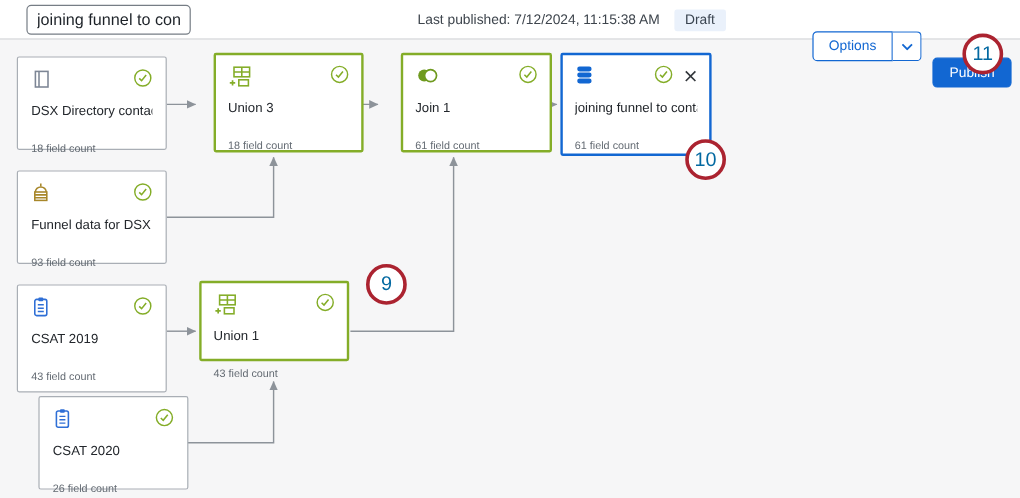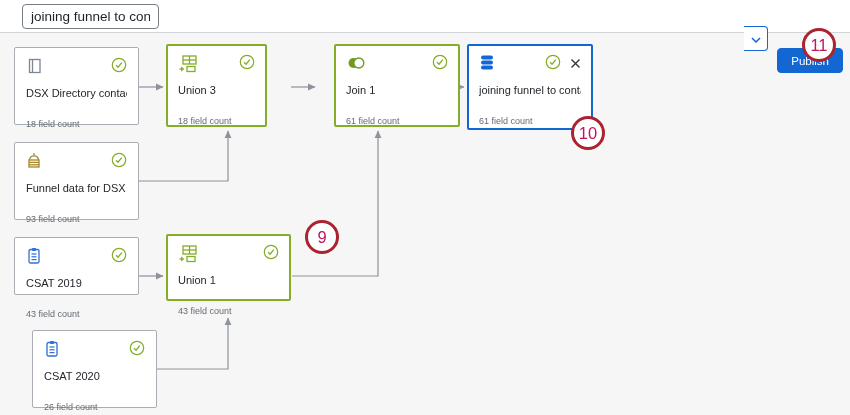--- a/index.html
+++ b/index.html
@@ -39,29 +39,34 @@
   .node.valid   { border:2px solid #84ad28; padding:8px 10px; }
   .node.selected{ border:2px solid #1267d2; padding:8px 10px; }
   .node-head { display:flex; justify-content:space-between; align-items:flex-start; height:19px; }
   .head-right { display:flex; align-items:center; gap:9px; }
   .node-title { margin-top:11px; font-size:11px; color:#23272c;
                 white-space:nowrap; overflow:hidden; }
   .node-sub { margin-top:20px; font-size:9px; color:#646b73; white-space:nowrap; }
 
   
   .anno { position:absolute; width:34px; height:34px; border:3.5px solid #ab2330;
-          border-radius:50%; background:#fff; color:#be185d; font-size:16.5px;
+          border-radius:50%; background:#fff; color:#0369a1; font-size:16.5px;
           display:flex; align-items:center; justify-content:center; z-index:9; }
 </style>
 </head>
 <body>
 
 <div class="toolbar">
   <input class="title-input" value="joining funnel to cont..." style="">
+  <div class="pub-group">
+    <span class="last-pub">Last published: 7/12/2024, 11:15:38 AM</span>
+    <span class="draft-badge">Draft</span>
+  </div>
   <div class="btn-group">
+    <div class="btn btn-options">Options</div>
     <div class="btn btn-chevron">
       <span>
         <svg width="10" height="6" viewBox="0 0 10 6">
             <path d="M1 1 L5 5 L9 1" fill="none" stroke="#1267d2" stroke-width="1.5"></path>
           </svg>
       </span>
     </div>
     <div class="btn btn-publish">Publish</div>
   </div>
 </div>
@@ -99,21 +104,21 @@
         <svg width="16" height="16" viewBox="0 0 16 16">
             <circle cx="8" cy="8" r="6.7" fill="none" stroke="#84ad28" stroke-width="1.2"></circle>
             <path d="M5 8.3 L7 10.2 L10.8 5.6" fill="none" stroke="#84ad28" stroke-width="1.3"></path>
           </svg>
       </span>
     </div>
     <div class="node-title">DSX Directory contacts</div>
     <div class="node-sub">18 field count</div>
   </div>
 
-  <div class="node valid" style="left:166px; top:11px; width:101px; height:83px">
+  <div class="node valid" style="left:178px; top:11px; width:125px; height:83px">
     <div class="node-head">
       <span>
         <svg width="20" height="19" viewBox="0 0 20 19">
             <g stroke="#84ad28" fill="none" stroke-width="1.3">
               <rect x="5" y="2" width="13" height="8"></rect>
               <line x1="5" y1="6" x2="18" y2="6"></line>
               <line x1="11.5" y1="2" x2="11.5" y2="10"></line>
               <rect x="9" y="12.5" width="8" height="5"></rect>
             </g>
             <g stroke="#84ad28" stroke-width="1.4">
@@ -198,21 +203,21 @@
         <svg width="16" height="16" viewBox="0 0 16 16">
             <circle cx="8" cy="8" r="6.7" fill="none" stroke="#84ad28" stroke-width="1.2"></circle>
             <path d="M5 8.3 L7 10.2 L10.8 5.6" fill="none" stroke="#84ad28" stroke-width="1.3"></path>
           </svg>
       </span>
     </div>
     <div class="node-title">Funnel data for DSX ...</div>
     <div class="node-sub">93 field count</div>
   </div>
 
-  <div class="node" style="left:14px; top:204px; width:125px; height:58px">
+  <div class="node" style="left:14px; top:204px; width:125px; height:90px">
     <div class="node-head">
       <span>
         <svg width="16" height="18" viewBox="0 0 16 18">
             <rect x="3" y="2.5" width="10" height="13.5" rx="1.5" fill="none" stroke="#2f6fd6" stroke-width="1.3"></rect>
             <rect x="6" y="1" width="4" height="3" rx="0.8" fill="#2f6fd6"></rect>
             <g stroke="#2f6fd6" stroke-width="1.2">
               <line x1="5.5" y1="7" x2="10.5" y2="7"></line>
               <line x1="5.5" y1="9.8" x2="10.5" y2="9.8"></line>
               <line x1="5.5" y1="12.6" x2="10.5" y2="12.6"></line>
             </g>

